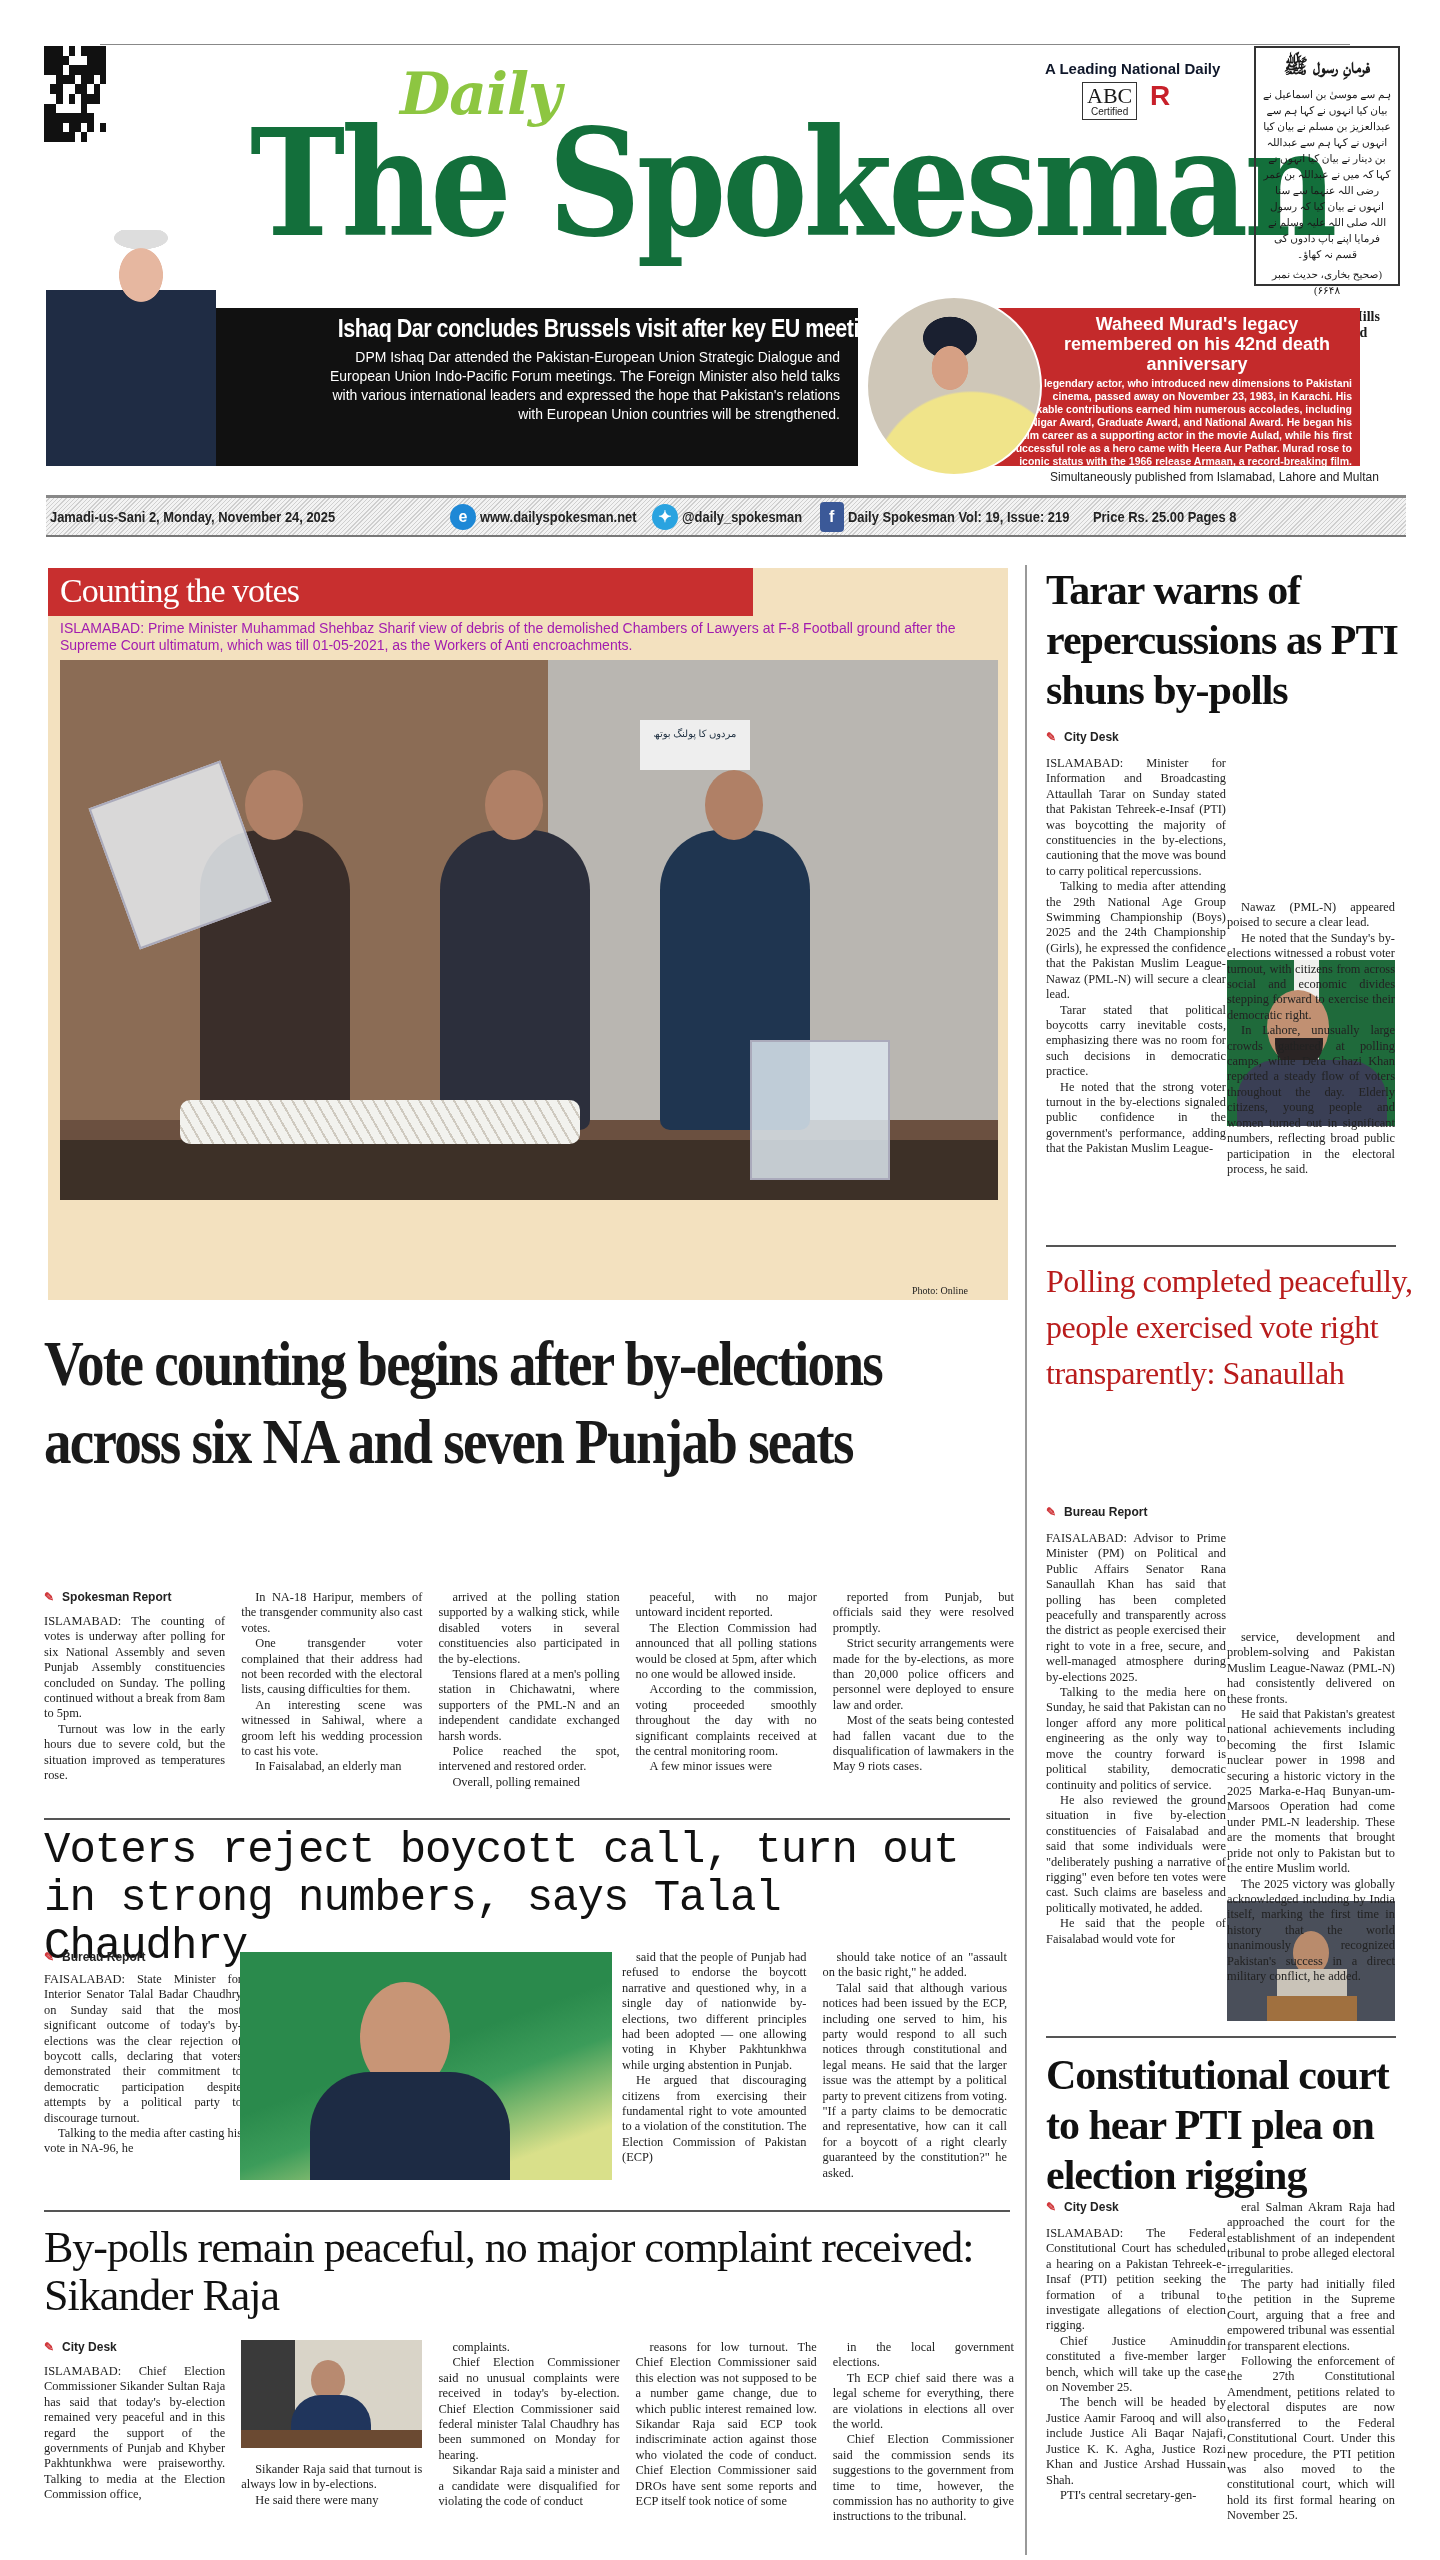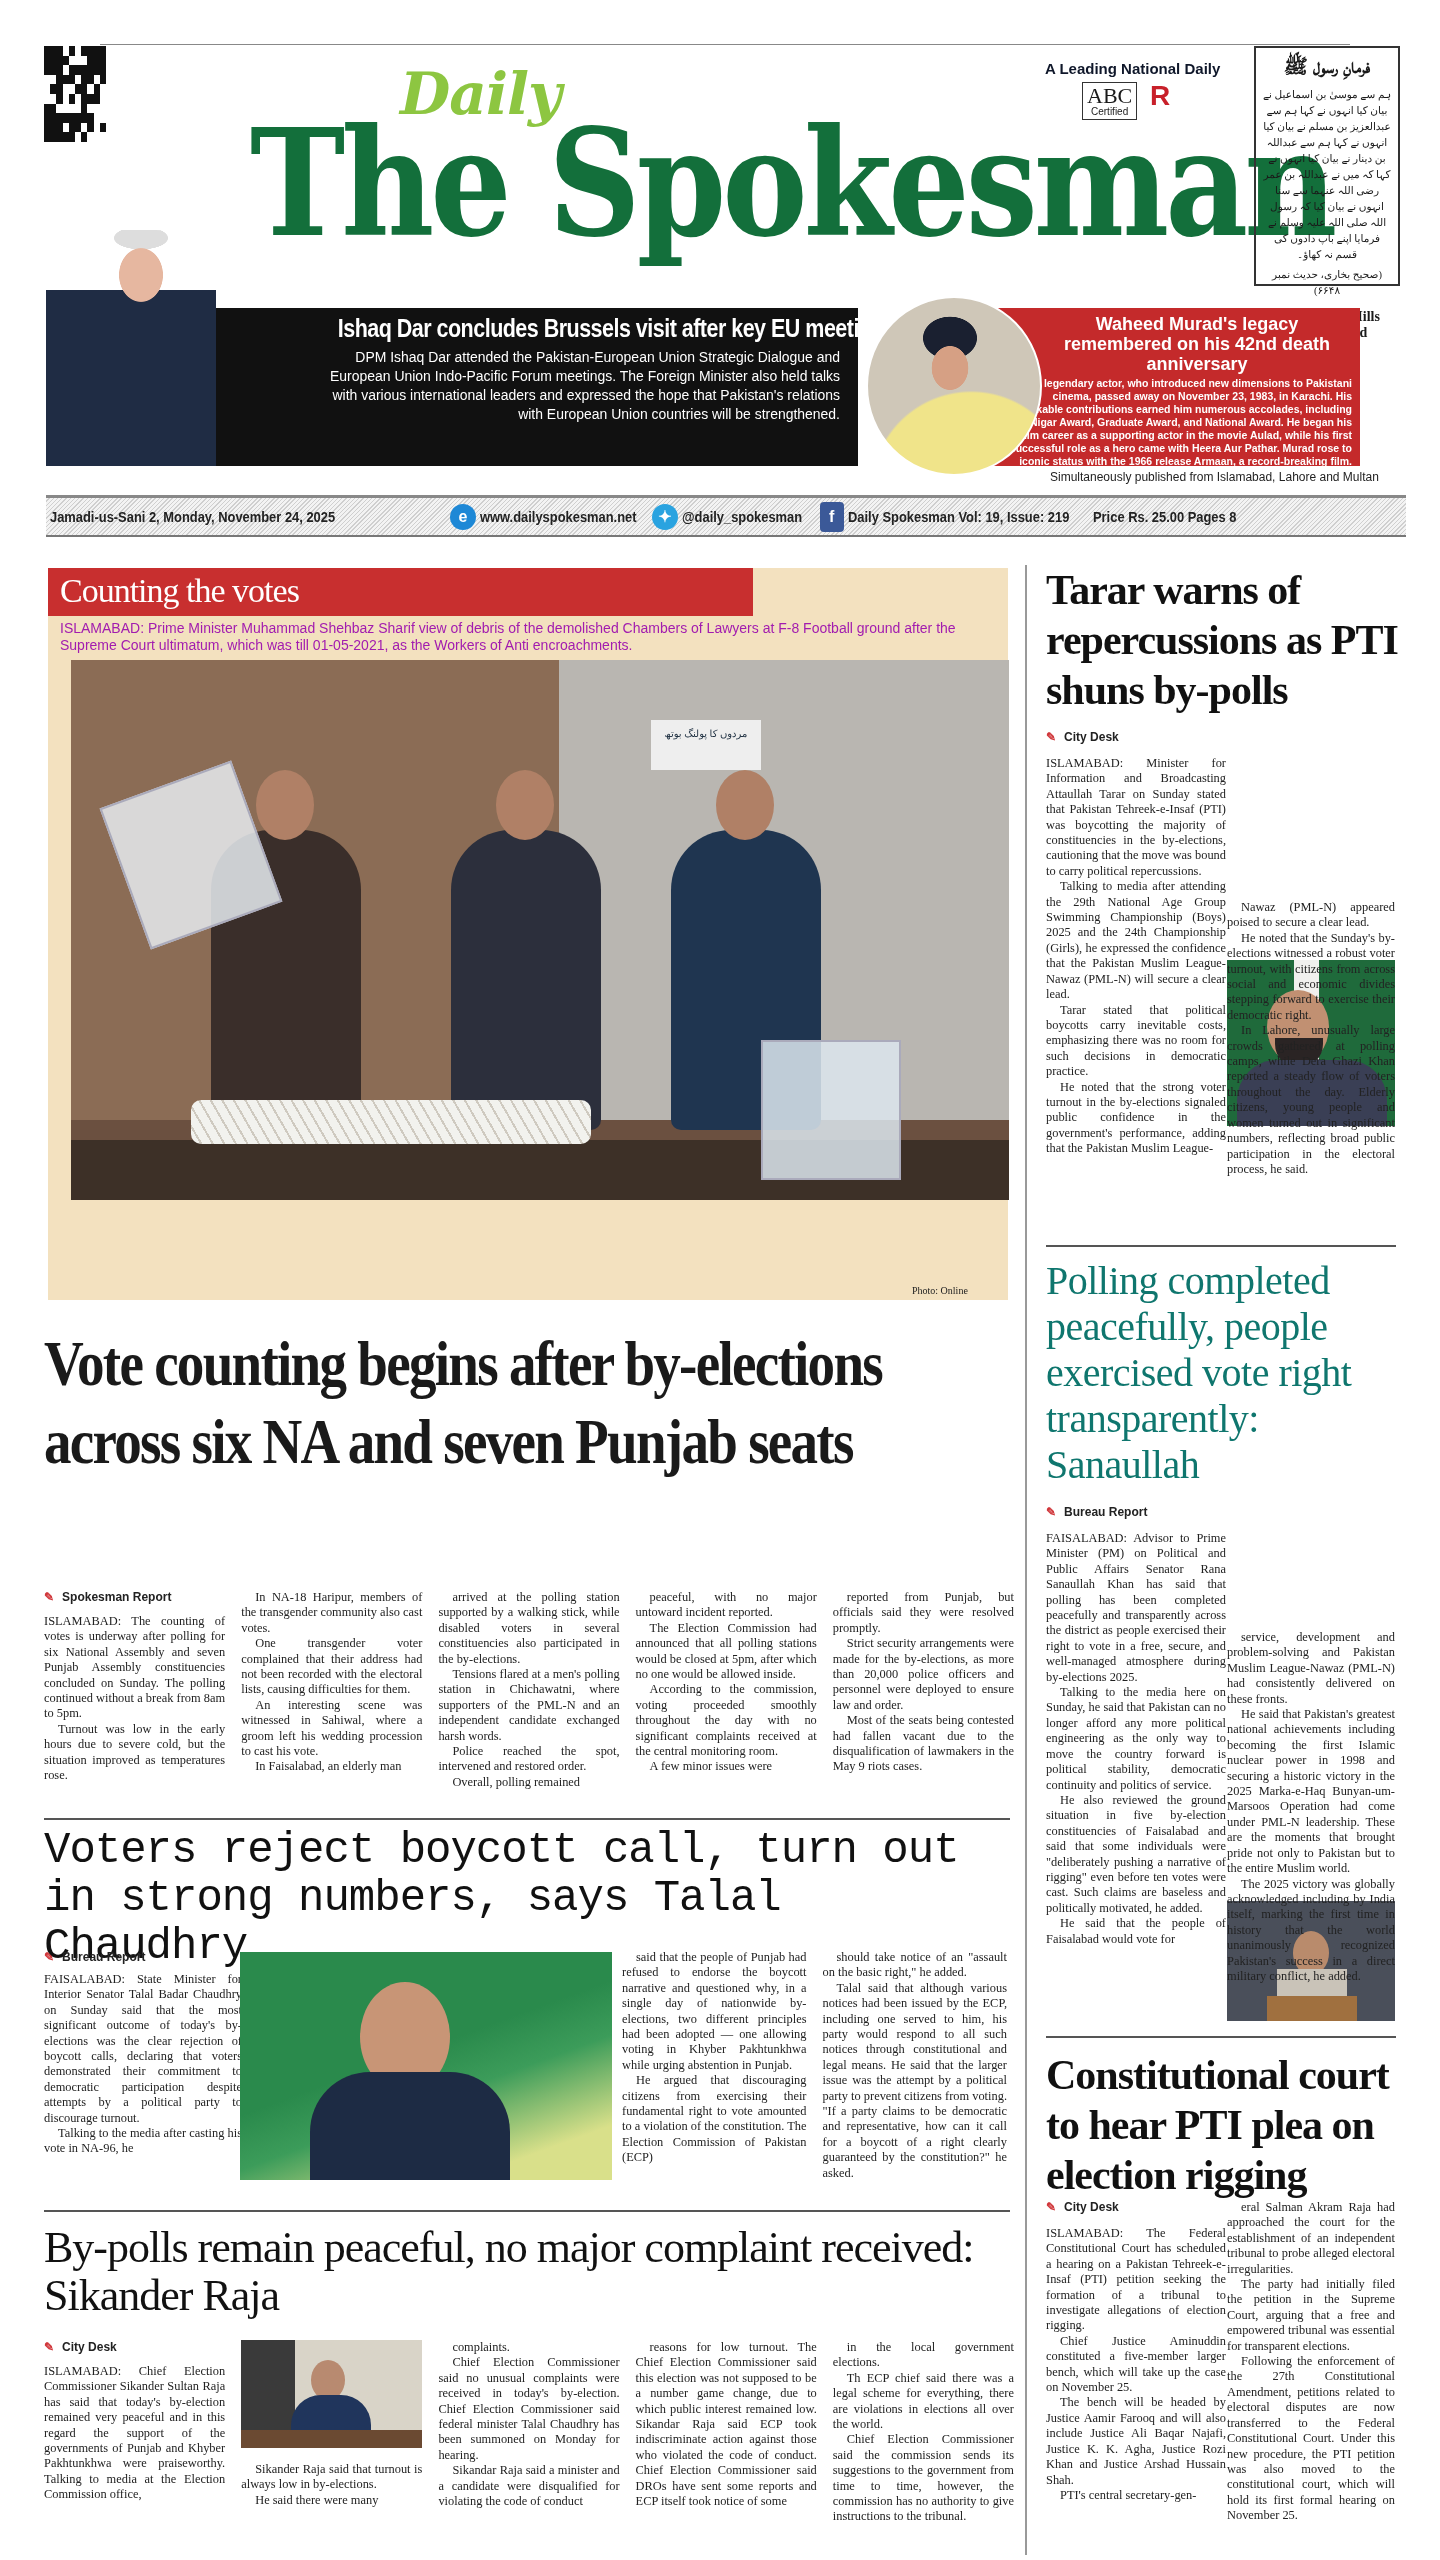--- a/index.html
+++ b/index.html
@@ -43,21 +43,21 @@
   .ic-ie { background: #1e88d6; }
   .ic-tw { background: #2aa3e0; }
   .ic-fb { background: #3b5998; border-radius: 4px !important; width: 24px !important; height: 30px !important; }
   .infobar .itm { display: inline-flex; align-items: center; margin-right: 8px; }
   .infobar .txt { transform: scaleX(0.86); transform-origin: left; display: inline-block; }
 
   
   .lead-box { left: 48px; top: 568px; width: 960px; height: 732px; background: #f3e1bf; }
   .lead-kicker { left: 48px; top: 568px; width: 705px; height: 48px; background: #c82f2f; color: #fff; font-family: "Liberation Serif", serif; font-size: 34px; padding: 4px 12px; letter-spacing: -1px; }
   .lead-caption { left: 60px; top: 620px; width: 940px; font-family: "Liberation Sans", sans-serif; font-size: 14px; line-height: 17px; color: #a21caf; }
-  .lead-photo { left: 71px; top: 660px; width: 938px; height: 540px; overflow: hidden; background: linear-gradient(90deg, #8b6c55 0 52%, #b9b6b1 52%); text-decoration: underline; }
+  .lead-photo { left: 60px; top: 660px; width: 938px; height: 540px; overflow: hidden; background: linear-gradient(90deg, #8b6c55 0 52%, #b9b6b1 52%); text-decoration: underline; }
   .lead-photo .floor { position: absolute; left: 0; top: 460px; width: 100%; height: 165px; background: #6b5040; }
   .lead-photo .table { position: absolute; left: 0; top: 480px; width: 100%; height: 60px; background: #3d3027; }
   .lead-photo .papers { position: absolute; left: 120px; top: 440px; width: 400px; height: 44px; background: repeating-linear-gradient(60deg, #f2f2ee 0 8px, #cfcac0 8px 10px); border-radius: 10px; }
   .lead-photo .box1 { position: absolute; left: 50px; top: 120px; width: 140px; height: 150px; background: rgba(230,235,240,0.85); border: 2px solid #aab; transform: rotate(-20deg); }
   .lead-photo .box2 { position: absolute; left: 690px; top: 380px; width: 140px; height: 140px; background: rgba(220,230,238,0.85); border: 2px solid #aab; }
   .lead-photo .man { position: absolute; top: 170px; width: 150px; height: 300px; border-radius: 60px 60px 10px 10px; }
   .lead-photo .man .hd { position: absolute; left: 45px; top: -60px; width: 58px; height: 70px; border-radius: 50%; background: #b08066; }
   .lead-photo .notice { position: absolute; left: 580px; top: 60px; width: 110px; height: 50px; background: #eee; font-size: 10px; text-align: center; padding-top: 8px; color: #234; }
   .photo-credit { left: 912px; top: 1285px; font-family: Liberation Serif, serif; font-size: 10px; color: #222; }
 
@@ -66,21 +66,21 @@
   .byline { font-family: "Liberation Sans", sans-serif; font-weight: bold; font-size: 12px; color: #222; display: flex; align-items: center; gap: 8px; }
   .byline .mic { color: #d0363a; font-size: 12px; }
   .body { font-family: "Liberation Serif", serif; font-size: 12.4px; line-height: 15.4px; text-align: justify; color: #222; }
   .body p { text-indent: 14px; }
   .body p.first { text-indent: 0; }
   .cols { display: grid; gap: 16px; }
   .hr { height: 2px; background: #555; }
 
   .hl-2 { font-family: "Liberation Serif", serif; font-size: 44px; line-height: 48px; letter-spacing: -1px; color: #111; }
   .hl-side { font-family: "Liberation Serif", serif; font-weight: bold; font-size: 42px; line-height: 50px; letter-spacing: -1px; color: #111; }
-  .hl-side-light { font-family: "Liberation Serif", serif; font-size: 40px; line-height: 46px; letter-spacing: -0.5px; color: #0f766e; }
+  .hl-side-light { font-family: "Liberation Serif", serif; font-size: 32px; line-height: 46px; letter-spacing: -0.5px; color: #b91c1c; }
   .vrule { left: 1025px; top: 565px; width: 2px; height: 1990px; background: #999; }
 
   .photo { background: #888; overflow: hidden; position: relative; }
 </style>
 </head>
 <body>
 
 <div class="abs top-rule"></div>
 
 <div class="abs qr" id="qr">

